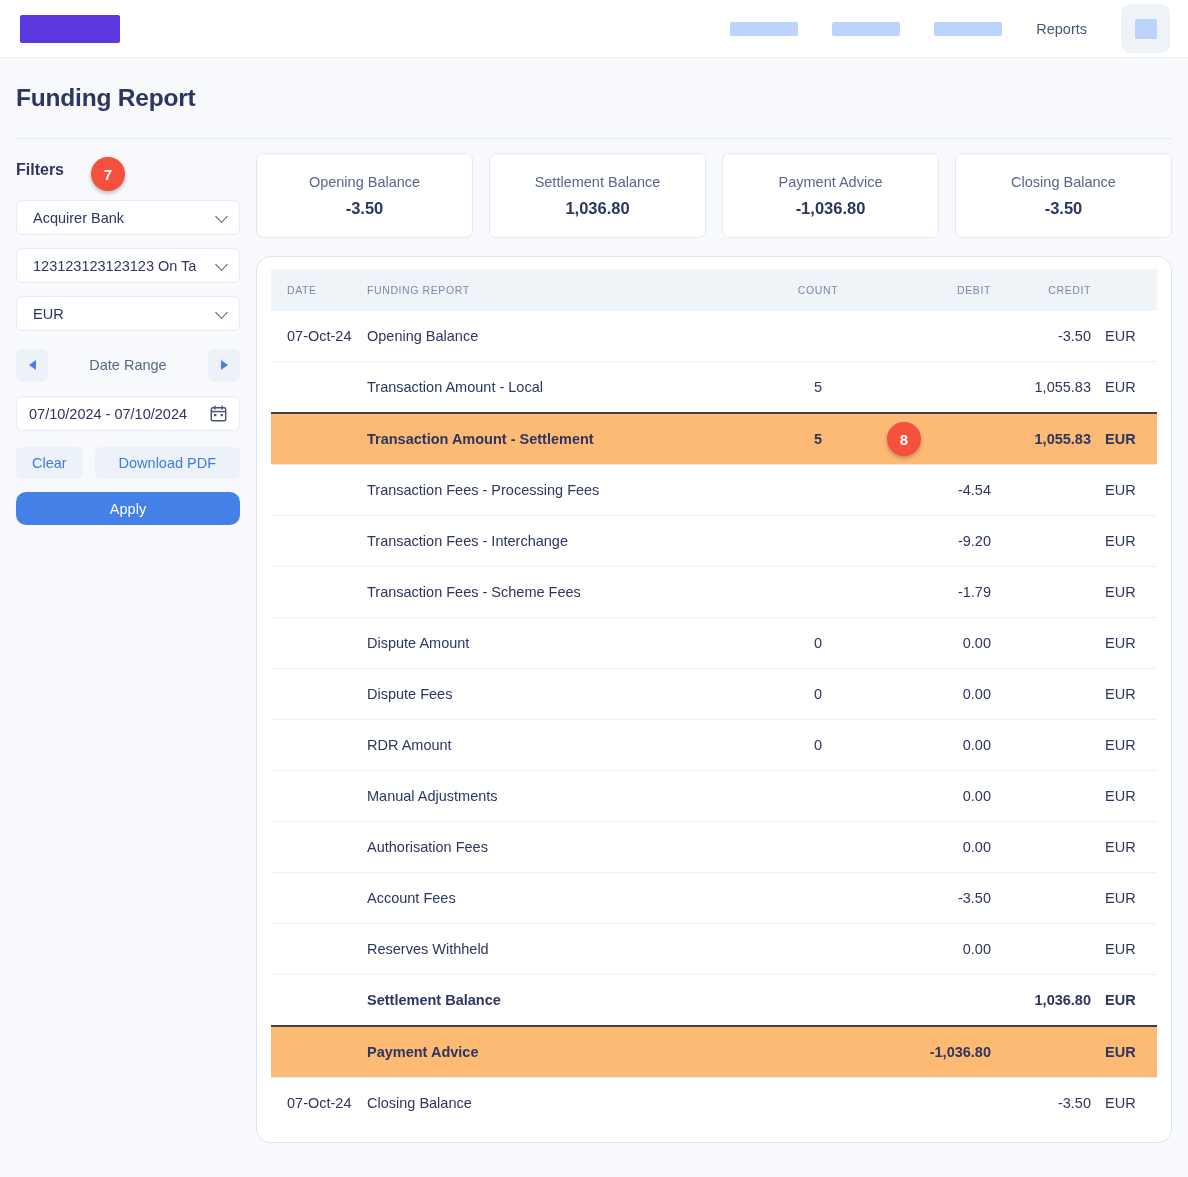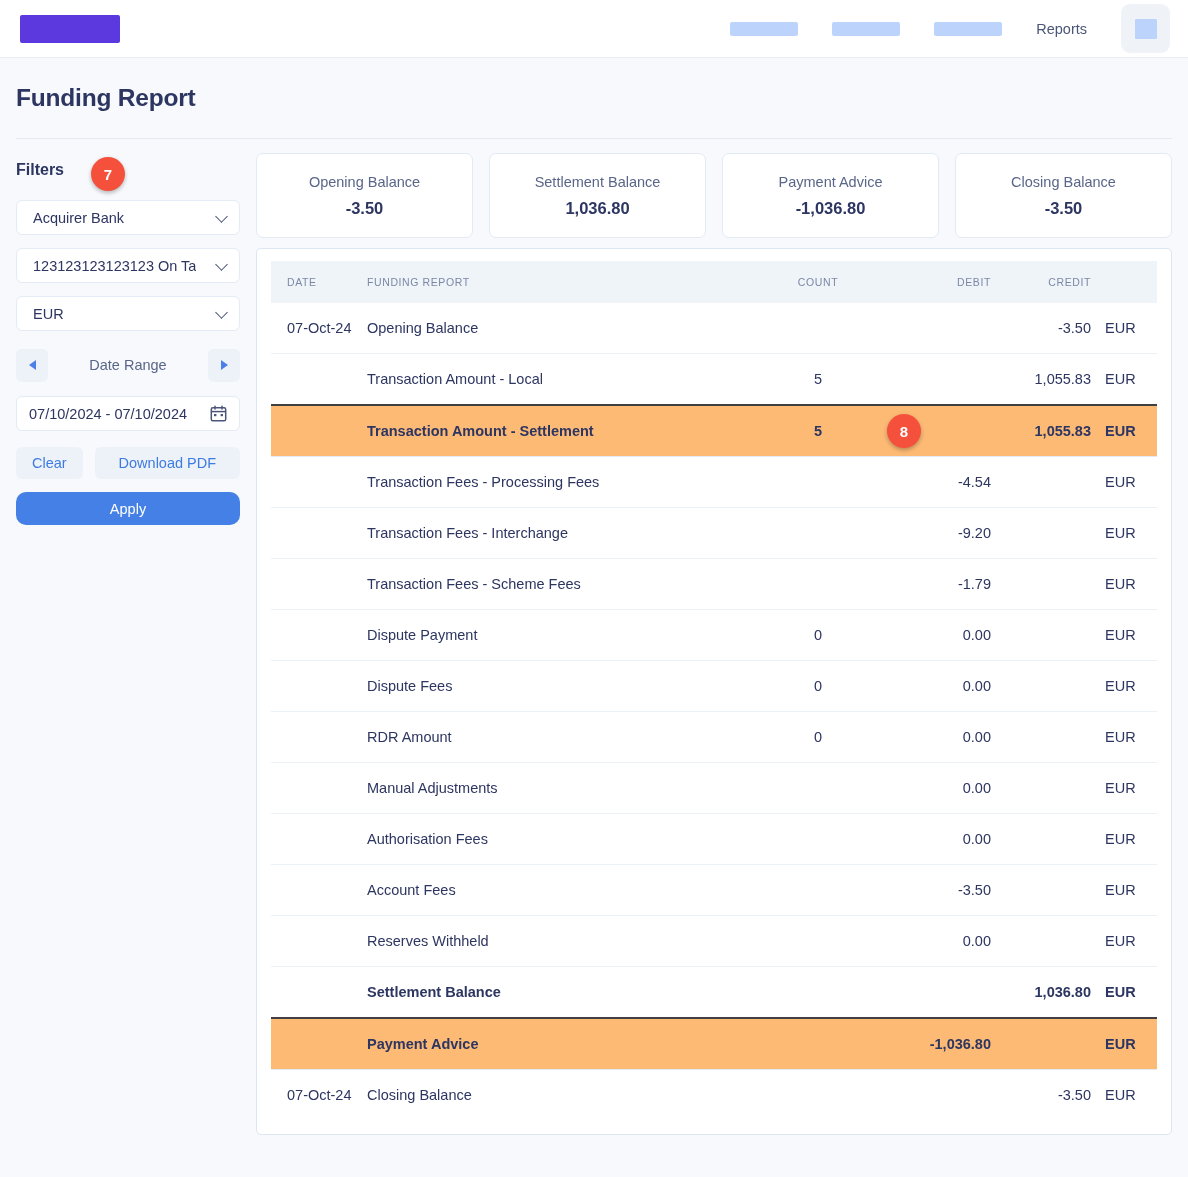--- a/index.html
+++ b/index.html
@@ -248,24 +248,24 @@
     flex-direction: column;
     align-items: center;
     justify-content: center;
     gap: 9px;
   }
   .card-label { font-size: 14.5px; color: #5A6689; }
   .card-value { font-size: 16.5px; font-weight: bold; color: #2D3561; }
 
   
   .table-card {
-    margin-top: 10px;
+    margin-top: 18px;
     background: #FFFFFF;
     border: 1px solid #DCE6F3;
-    border-radius: 5px;
+    border-radius: 14px;
     padding: 12px 14px 14px 14px;
     margin-bottom: 24px;
   }
   table { width: 100%; border-collapse: collapse; table-layout: fixed; }
 
   thead th {
     background: #EFF4F9;
     font-size: 10.5px;
     font-weight: normal;
     color: #7C87A6;
@@ -463,21 +463,21 @@
             <tr>
               <td class="c-date"></td>
               <td class="c-desc">Transaction Fees - Scheme Fees</td>
               <td class="c-count"></td>
               <td class="c-debit row-marker-cell">-1.79</td>
               <td class="c-credit"></td>
               <td class="c-cur">EUR</td>
             </tr>
             <tr>
               <td class="c-date"></td>
-              <td class="c-desc">Dispute Payment</td>
+              <td class="c-desc">Dispute Amount</td>
               <td class="c-count">0</td>
               <td class="c-debit row-marker-cell">0.00</td>
               <td class="c-credit"></td>
               <td class="c-cur">EUR</td>
             </tr>
             <tr>
               <td class="c-date"></td>
               <td class="c-desc">Dispute Fees</td>
               <td class="c-count">0</td>
               <td class="c-debit row-marker-cell">0.00</td>

